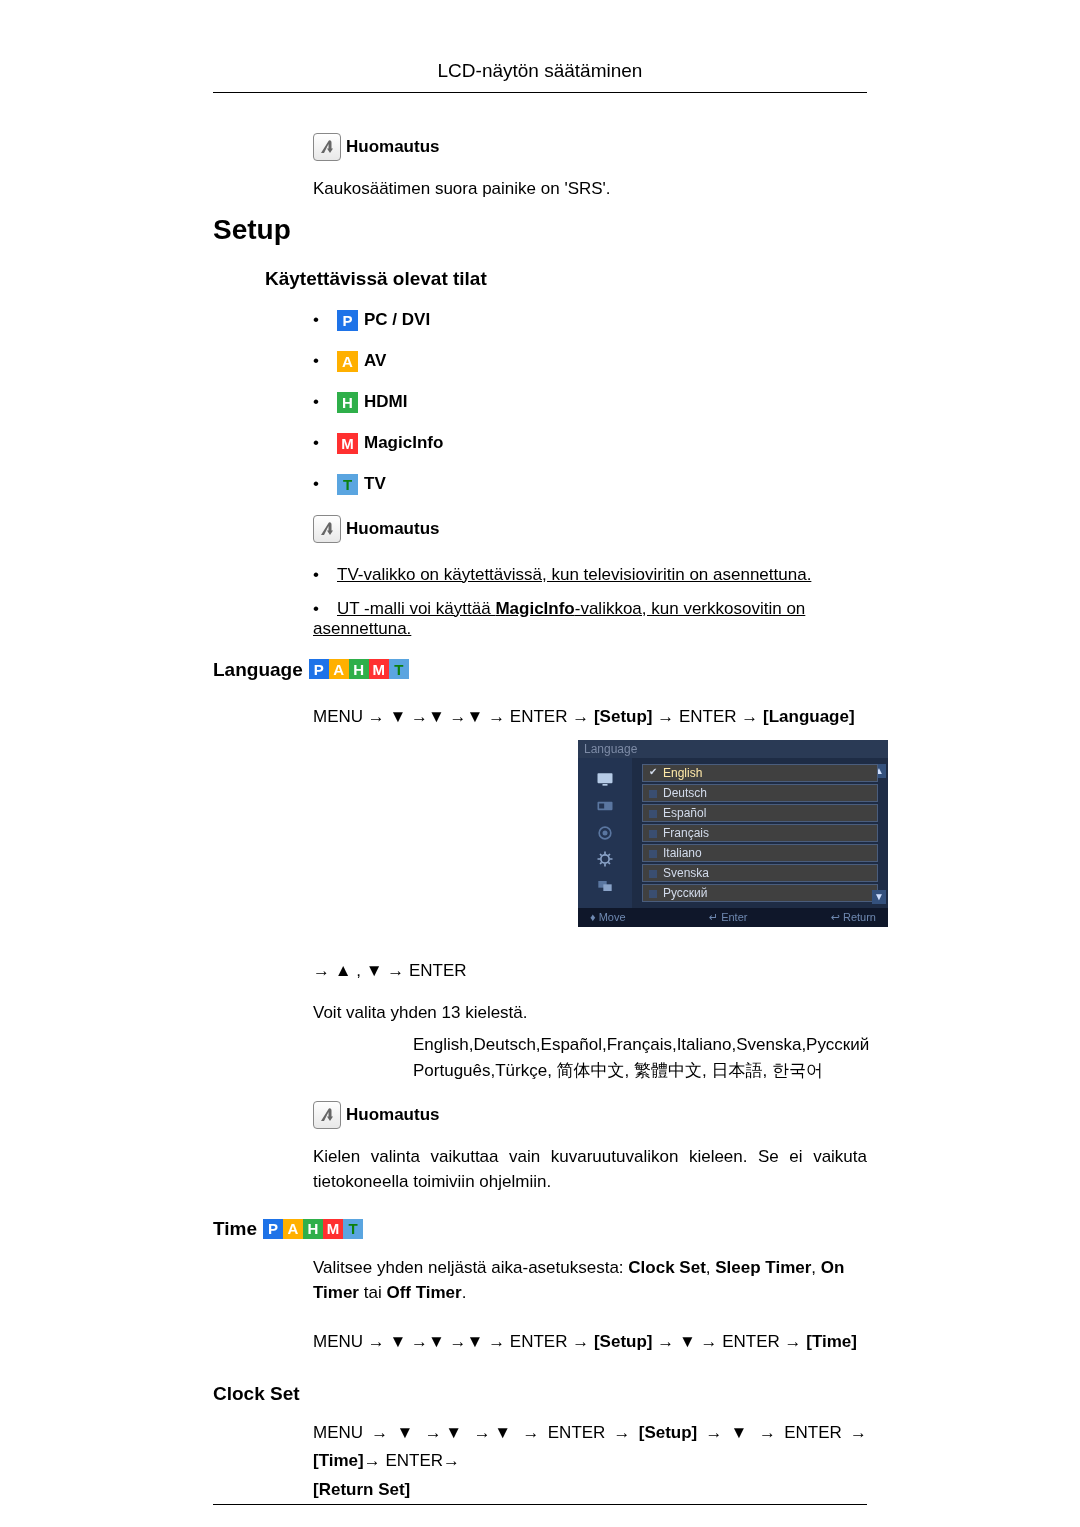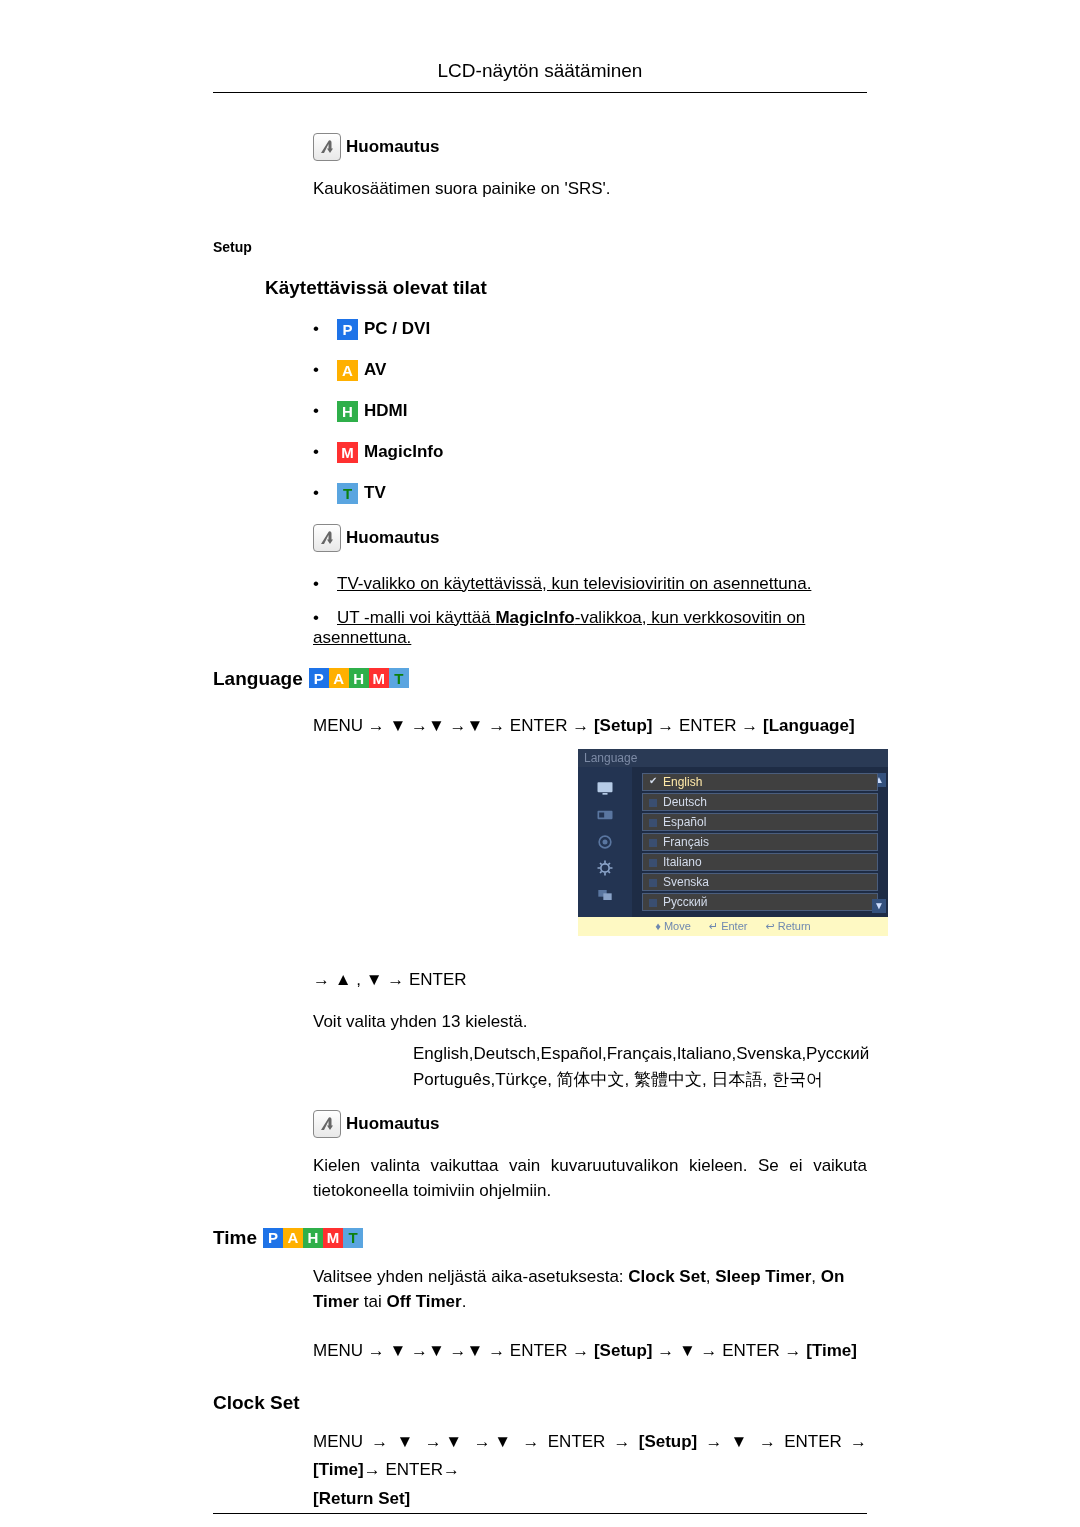--- a/index.html
+++ b/index.html
@@ -50,23 +50,23 @@
     position: relative;
   }
   .note-icon svg { width:18px; height:18px; }
   .bold { font-weight: bold; }
   .para {
     margin-left: 100px;
     margin-top: 16px;
     line-height: 1.45;
   }
   .h2 {
-    font-size: 14px;
+    font-size: 28px;
     font-weight: bold;
-    margin-top: 37px;
+    margin-top: 12px;
   }
   .h3 {
     font-size: 19px;
     font-weight: bold;
     margin-top: 22px;
     margin-left: 52px;
   }
   .h4 {
     font-size: 19px;
     font-weight: bold;
@@ -205,25 +205,25 @@
     position:absolute; right:2px;
     width:14px;height:14px;
     background:#34517d;
     color:#cfe0ff;
     display:flex;align-items:center;justify-content:center;
     font-size:10px;
   }
   .osd-scroll-up{ top:6px;}
   .osd-scroll-down{ bottom:4px;}
   .osd-footer{
-    background:#fef9c3;
+    background:#0f172a;
     color:#6e88b0;
     font-size:11px;
     display:flex;
-    justify-content:center;
+    justify-content:space-between;
     gap:18px;
     padding:3px 12px;
   }
   .lang-block {
     margin-left: 200px;
     margin-top: 6px;
     line-height:1.5;
   }
   .just { text-align: justify; }
 </style>

